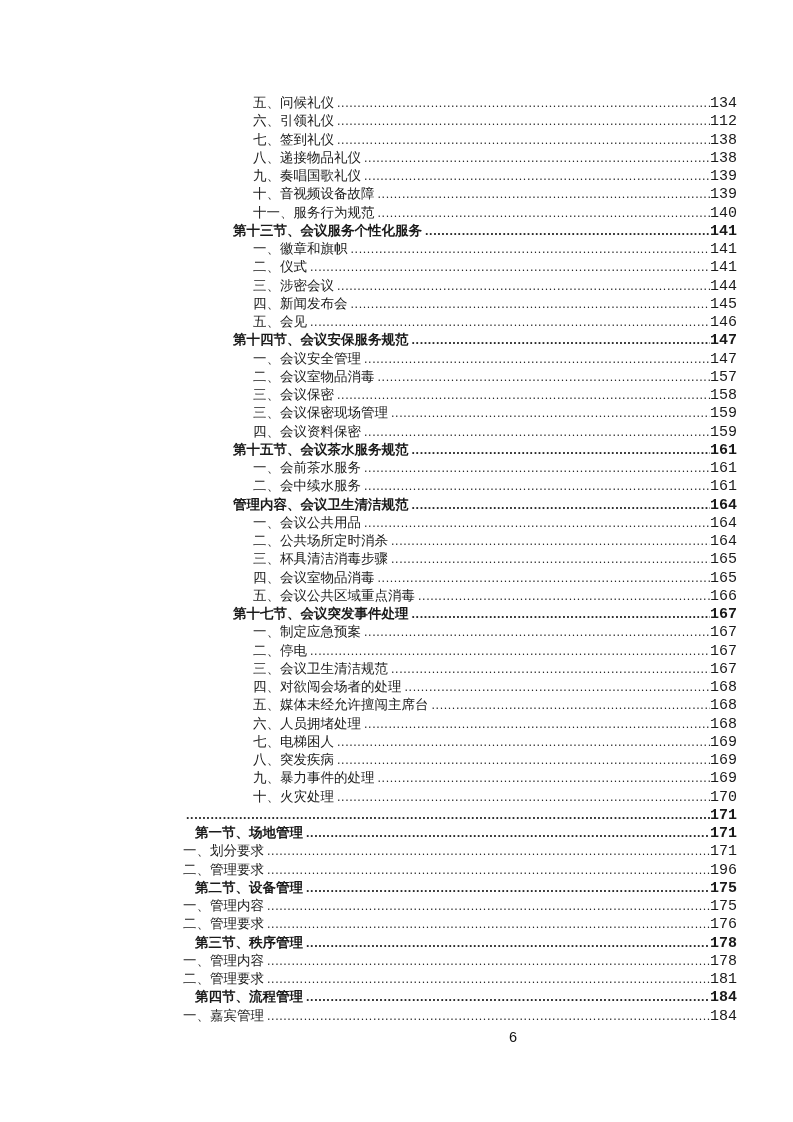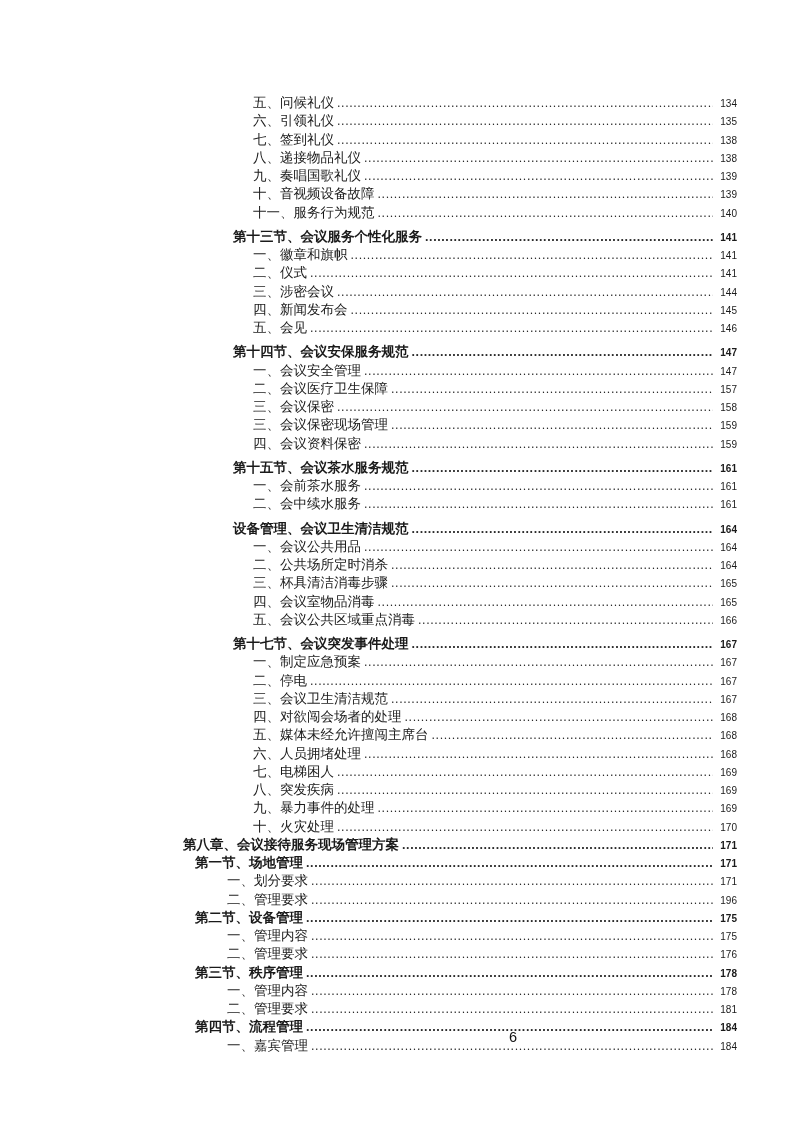--- a/index.html
+++ b/index.html
@@ -36,30 +36,30 @@
     white-space: nowrap;
     padding: 0 2px 0 3px;
     color: #2b2b2b;
     letter-spacing: 0.6px;
     font-family: "Liberation Sans", "DejaVu Sans", sans-serif;
     font-size: 12.5px;
   }
   .toc-page {
     flex: 0 0 auto;
     white-space: nowrap;
-    text-align: right;
+    text-align: center;
     min-width: 24px;
-    font-family: Liberation Sans, sans-serif;
-    font-size: 10px;
+    font-family: Liberation Mono, monospace;
+    font-size: 15px;
   }
   
   .lvl-ch  { margin-left: 0px;  }
   .lvl-sb  { margin-left: 12px; }
-  .lvl-ib  { margin-left: 44px; }
-  .lvl-sa  { margin-left: 50px; margin-top: 6px; }
+  .lvl-ib  { }
+  .lvl-sa  { margin-left: 50px; }
   .lvl-ia  { margin-left: 70px; }
   .bold, .bold .toc-dots, .bold .toc-page { font-weight: 700; }
   .footer-pagenum {
     position: absolute;
     top: 1029px;
     left: 483px;
     width: 60px;
     text-align: center;
     font-size: 14.5px;
     font-family: "Liberation Sans", "DejaVu Sans", sans-serif;
@@ -73,21 +73,21 @@
 
   <div class="toc">
       <div class="toc-row lvl-ia">
       <span class="toc-label">五、问候礼仪</span>
       <span class="toc-dots">....................................................................................................................................................................................................................................................................</span>
       <span class="toc-page">134</span>
     </div>
       <div class="toc-row lvl-ia">
       <span class="toc-label">六、引领礼仪</span>
       <span class="toc-dots">....................................................................................................................................................................................................................................................................</span>
-      <span class="toc-page">135</span>
+      <span class="toc-page">112</span>
     </div>
       <div class="toc-row lvl-ia">
       <span class="toc-label">七、签到礼仪</span>
       <span class="toc-dots">....................................................................................................................................................................................................................................................................</span>
       <span class="toc-page">138</span>
     </div>
       <div class="toc-row lvl-ia">
       <span class="toc-label">八、递接物品礼仪</span>
       <span class="toc-dots">....................................................................................................................................................................................................................................................................</span>
       <span class="toc-page">138</span>
@@ -141,21 +141,21 @@
       <span class="toc-label">第十四节、会议安保服务规范</span>
       <span class="toc-dots">....................................................................................................................................................................................................................................................................</span>
       <span class="toc-page">147</span>
     </div>
       <div class="toc-row lvl-ia">
       <span class="toc-label">一、会议安全管理</span>
       <span class="toc-dots">....................................................................................................................................................................................................................................................................</span>
       <span class="toc-page">147</span>
     </div>
       <div class="toc-row lvl-ia">
-      <span class="toc-label">二、会议医疗卫生保障</span>
+      <span class="toc-label">二、会议室物品消毒</span>
       <span class="toc-dots">....................................................................................................................................................................................................................................................................</span>
       <span class="toc-page">157</span>
     </div>
       <div class="toc-row lvl-ia">
       <span class="toc-label">三、会议保密</span>
       <span class="toc-dots">....................................................................................................................................................................................................................................................................</span>
       <span class="toc-page">158</span>
     </div>
       <div class="toc-row lvl-ia">
       <span class="toc-label">三、会议保密现场管理</span>
@@ -176,21 +176,21 @@
       <span class="toc-label">一、会前茶水服务</span>
       <span class="toc-dots">....................................................................................................................................................................................................................................................................</span>
       <span class="toc-page">161</span>
     </div>
       <div class="toc-row lvl-ia">
       <span class="toc-label">二、会中续水服务</span>
       <span class="toc-dots">....................................................................................................................................................................................................................................................................</span>
       <span class="toc-page">161</span>
     </div>
       <div class="toc-row lvl-sa bold">
-      <span class="toc-label">设备管理、会议卫生清洁规范</span>
+      <span class="toc-label">管理内容、会议卫生清洁规范</span>
       <span class="toc-dots">....................................................................................................................................................................................................................................................................</span>
       <span class="toc-page">164</span>
     </div>
       <div class="toc-row lvl-ia">
       <span class="toc-label">一、会议公共用品</span>
       <span class="toc-dots">....................................................................................................................................................................................................................................................................</span>
       <span class="toc-page">164</span>
     </div>
       <div class="toc-row lvl-ia">
       <span class="toc-label">二、公共场所定时消杀</span>
@@ -261,21 +261,20 @@
       <span class="toc-label">九、暴力事件的处理</span>
       <span class="toc-dots">....................................................................................................................................................................................................................................................................</span>
       <span class="toc-page">169</span>
     </div>
       <div class="toc-row lvl-ia">
       <span class="toc-label">十、火灾处理</span>
       <span class="toc-dots">....................................................................................................................................................................................................................................................................</span>
       <span class="toc-page">170</span>
     </div>
       <div class="toc-row lvl-ch bold">
-      <span class="toc-label">第八章、会议接待服务现场管理方案</span>
       <span class="toc-dots">....................................................................................................................................................................................................................................................................</span>
       <span class="toc-page">171</span>
     </div>
       <div class="toc-row lvl-sb bold">
       <span class="toc-label">第一节、场地管理</span>
       <span class="toc-dots">....................................................................................................................................................................................................................................................................</span>
       <span class="toc-page">171</span>
     </div>
       <div class="toc-row lvl-ib">
       <span class="toc-label">一、划分要求</span>

